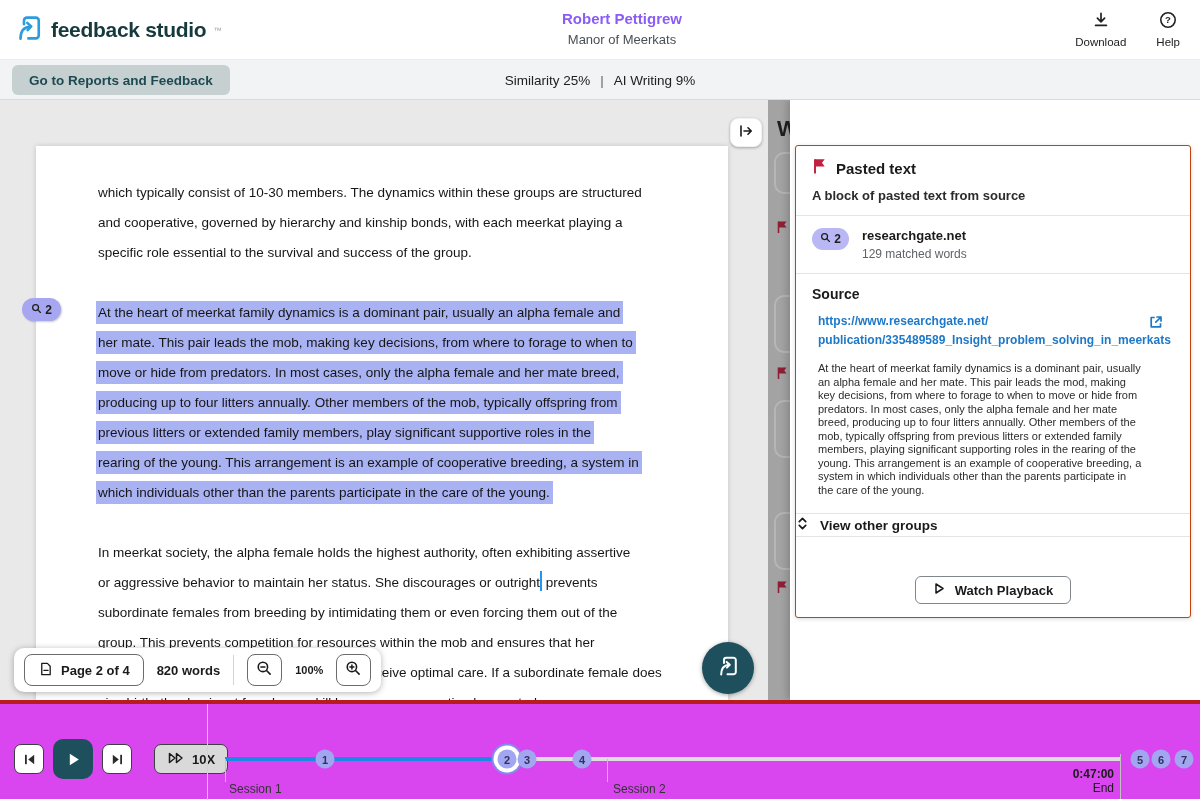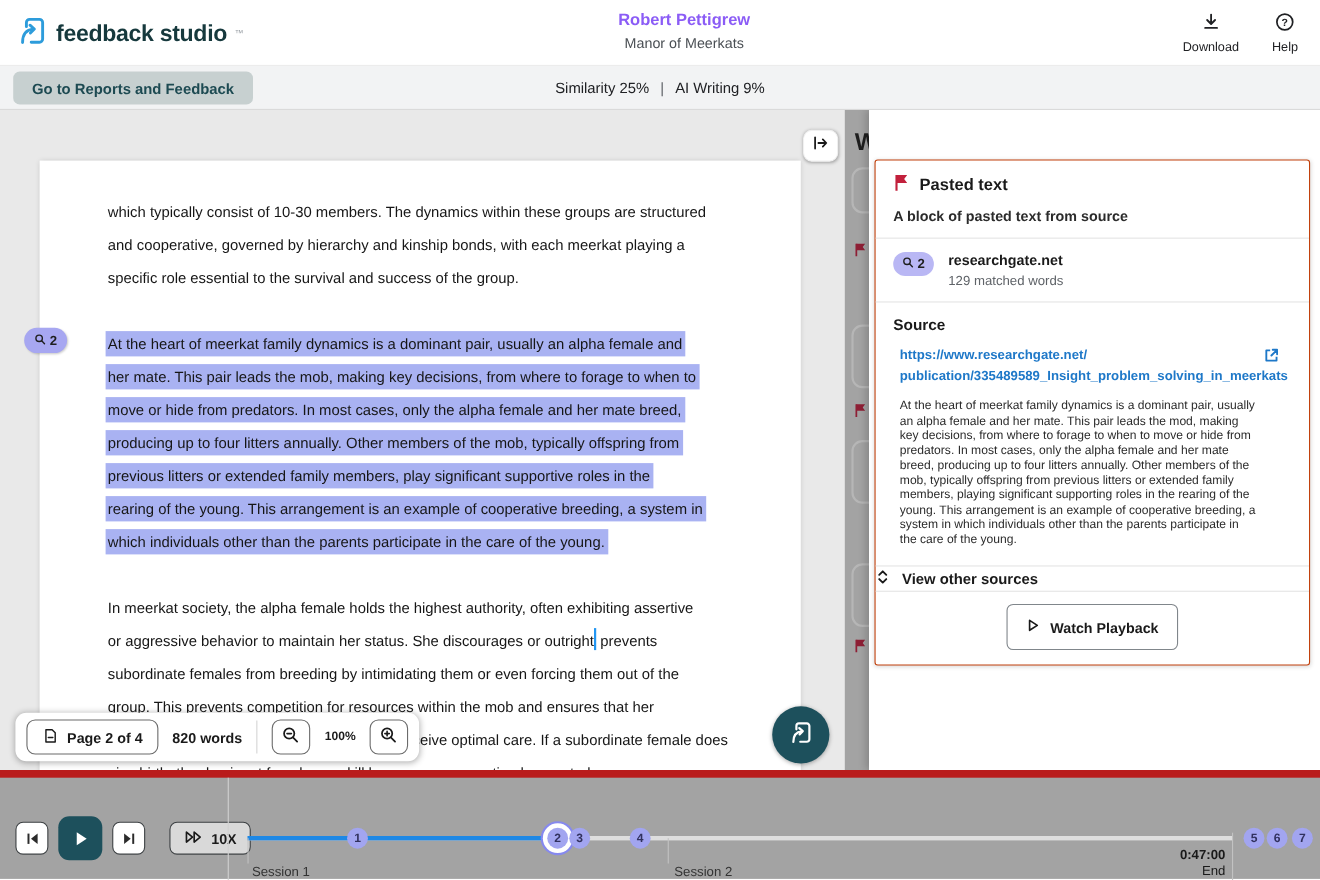--- a/index.html
+++ b/index.html
@@ -94,25 +94,25 @@
   .src-heading { font-size:14px; font-weight:bold; color:#1a1a1a; }
   .src-linkwrap { position:relative; margin:10px 0 0 6px; }
   .src-link { font-size:12px; font-weight:bold; color:#1e78c8; line-height:1.55; cursor:pointer; width:330px; }
   .ext-icon { position:absolute; right:10px; top:2px; cursor:pointer; }
   .src-excerpt { margin:13px 0 4px 6px; width:324px; font-size:11px; line-height:1.23; color:#2b2b2b;
     white-space:normal; }
   .vos-row { display:flex; align-items:center; gap:11px; font-size:13.5px; font-weight:bold;
     color:#1a1a1a; cursor:pointer; padding:2px 0; }
   .watch-wrap { padding:11px 16px 13px; display:flex; justify-content:center; }
   .watch-btn { display:flex; align-items:center; gap:10px; border:1px solid #80868b; border-radius:6px;
-    height:42px; padding:0 17px; background:#fff; font-family:inherit; font-size:13px;
-    font-weight:bold; color:#1a1a1a; cursor:pointer; }
-
-  
-  .bottombar { position:relative; height:99px; background:#a3a3a3; border-top:7px solid #b91c1c; }
+    height:28px; padding:0 17px; background:#fff; font-family:inherit; font-size:13px;
+    font-weight:bold; color:#1a1a1a; cursor:pointer;margin-top:28px; }
+
+  
+  .bottombar { position:relative; height:99px; background:#d946ef; border-top:4px solid #b91c1c; }
   .transport { position:absolute; left:14px; top:35px; height:40px; display:flex; align-items:center; gap:9px; }
   .t-btn { width:30px; height:30px; background:#fff; border:1.4px solid #3c4043; border-radius:7px;
     display:flex; align-items:center; justify-content:center; cursor:pointer; }
   .t-play { width:40px; height:40px; background:#1d505c; border:none; border-radius:10px;
     display:flex; align-items:center; justify-content:center; cursor:pointer; }
   .t-speed { margin-left:13px; height:30px; padding:0 12px; background:#d9d9d9;
     border:1.4px solid #3c4043; border-radius:7px; display:flex; align-items:center; gap:8px;
     font-family:inherit; font-size:13px; font-weight:bold; color:#1a1a1a; cursor:pointer; }
   .bar-div { position:absolute; left:207px; top:0; width:1px; height:100px; background:#d2d2d2; }
   .timeline { position:absolute; inset:0; }
@@ -345,21 +345,21 @@
         <div class="src-excerpt">At the heart of meerkat family dynamics is a dominant pair, usually an alpha female and her mate. This pair leads the mod, making key decisions, from where to forage to when to move or hide from predators. In most cases, only the alpha female and her mate breed, producing up to four litters annually. Other members of the mob, typically offspring from previous litters or extended family members, playing significant supporting roles in the rearing of the young. This arrangement is an example of cooperative breeding, a system in which individuals other than the parents participate in the care of the young.</div>
       </div>
 
       <div class="card-sec vos-row">
         <span>
           <svg width="13" height="15" viewBox="0 0 12 14" fill="none">
             <path d="M3 5.2 L6 2.2 L9 5.2" stroke="#1a1a1a" stroke-width="1.6" stroke-linecap="round" stroke-linejoin="round"></path>
             <path d="M3 8.8 L6 11.8 L9 8.8" stroke="#1a1a1a" stroke-width="1.6" stroke-linecap="round" stroke-linejoin="round"></path>
           </svg>
         </span>
-        <span>View other sources</span>
+        <span>View other groups</span>
       </div>
 
       <div class="watch-wrap">
         <button class="watch-btn">
           <span>
             <svg width="12" height="13" viewBox="0 0 12 13" fill="none">
               <path d="M3 2 L10 6.5 L3 11 Z" stroke="#1a1a1a" stroke-width="1.5" stroke-linejoin="round" fill="none"></path>
             </svg>
           </span>
           <span>Watch Playback</span>

